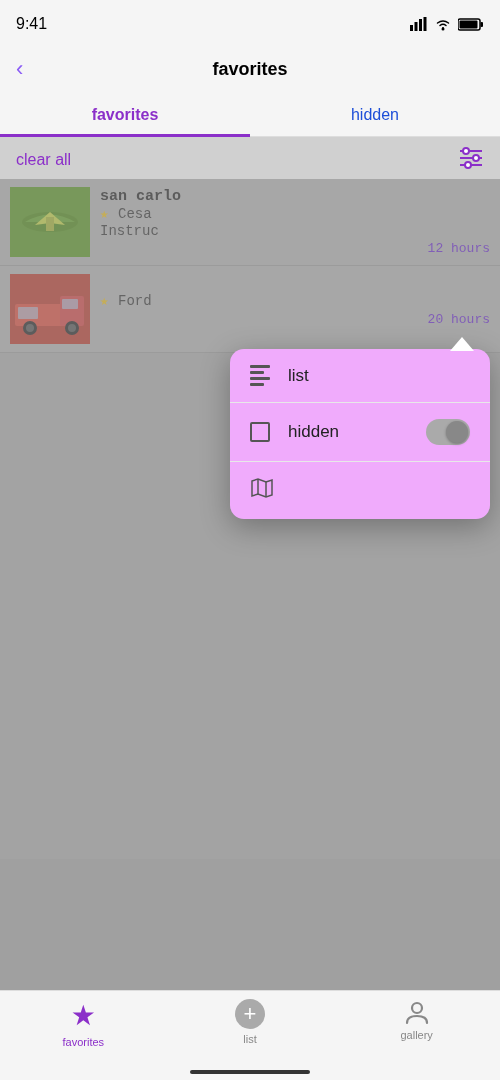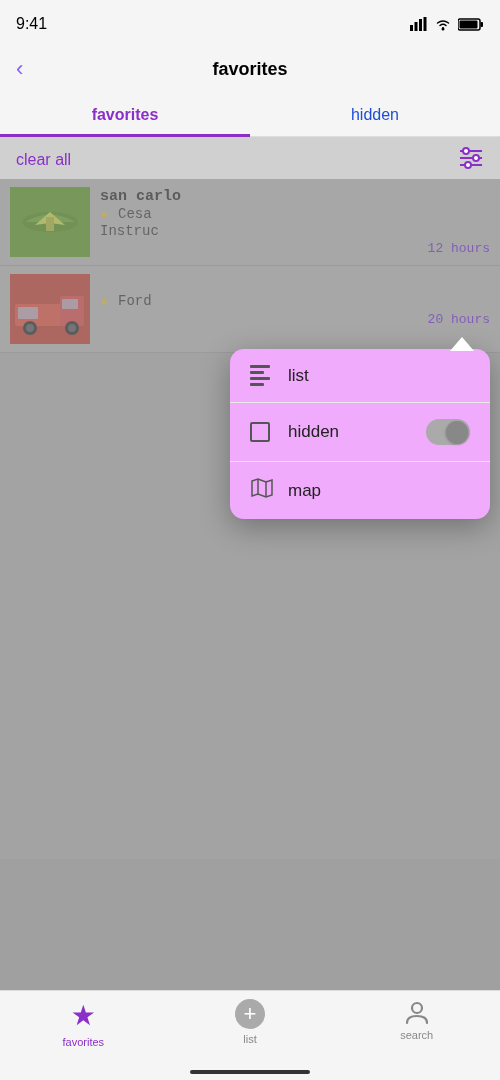--- a/index.html
+++ b/index.html
@@ -434,21 +434,20 @@
     </div>
 
     <div class="popup-item">
       <div class="popup-item-icon icon-map">
         <svg width="22" height="20" viewBox="0 0 22 20">
           <path d="M1 3 L7 1 L15 4 L21 2 L21 17 L15 19 L7 16 L1 18 Z" fill="none" stroke="#555" stroke-width="1.5"></path>
           <line x1="7" y1="1" x2="7" y2="16" stroke="#555" stroke-width="1.5"></line>
           <line x1="15" y1="4" x2="15" y2="19" stroke="#555" stroke-width="1.5"></line>
         </svg>
       </div>
-      <span class="popup-item-label">map</span>
     </div>
   </div>
 </div>
 
 <div class="bottom-nav">
 
   <div class="nav-item">
     <span class="nav-icon active" style="font-size:28px;">★</span>
     <span class="nav-label active">favorites</span>
   </div>
@@ -458,18 +457,18 @@
       <span style="color:white;font-size:22px;line-height:1;">+</span>
     </div>
     <span class="nav-label">list</span>
   </div>
 
   <div class="nav-item">
     <svg width="26" height="26" viewBox="0 0 26 26">
       <circle cx="13" cy="9" r="5" fill="none" stroke="#888" stroke-width="2.2"></circle>
       <path d="M3 24 Q3 17 13 17 Q23 17 23 24" fill="none" stroke="#888" stroke-width="2.2" stroke-linecap="round"></path>
     </svg>
-    <span class="nav-label">search</span>
+    <span class="nav-label">gallery</span>
   </div>
 
 </div>
 
 <div class="home-indicator"></div>
 
 </body></html>

